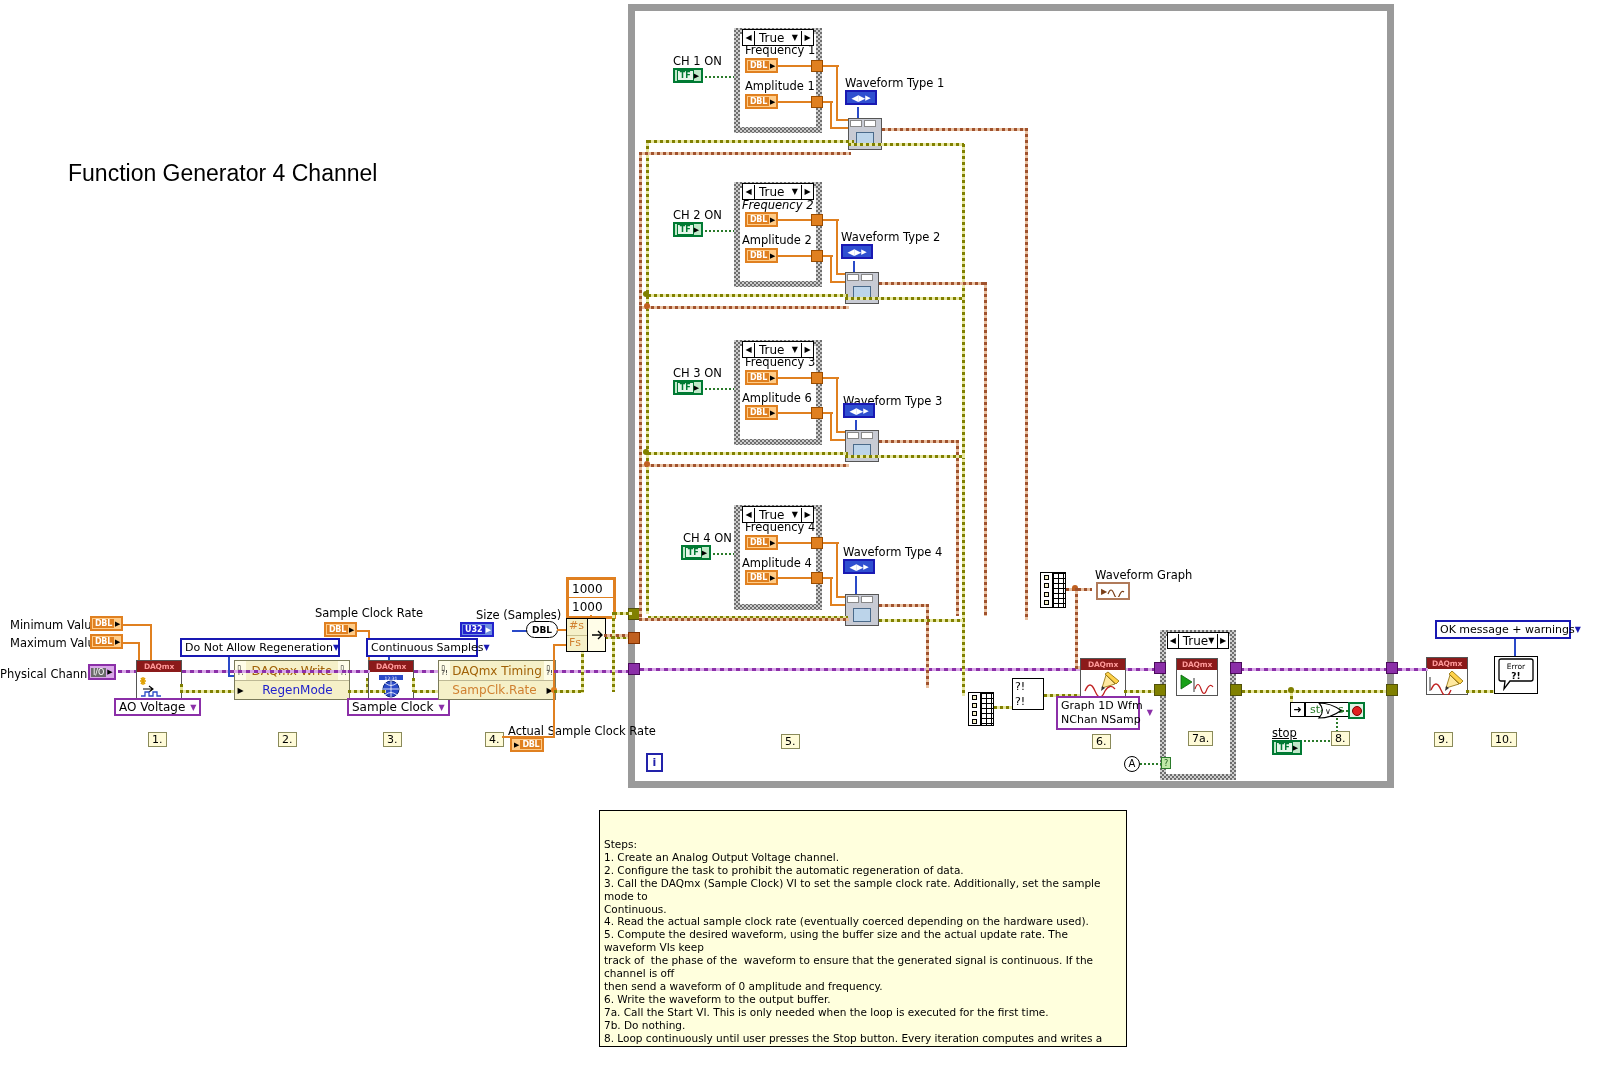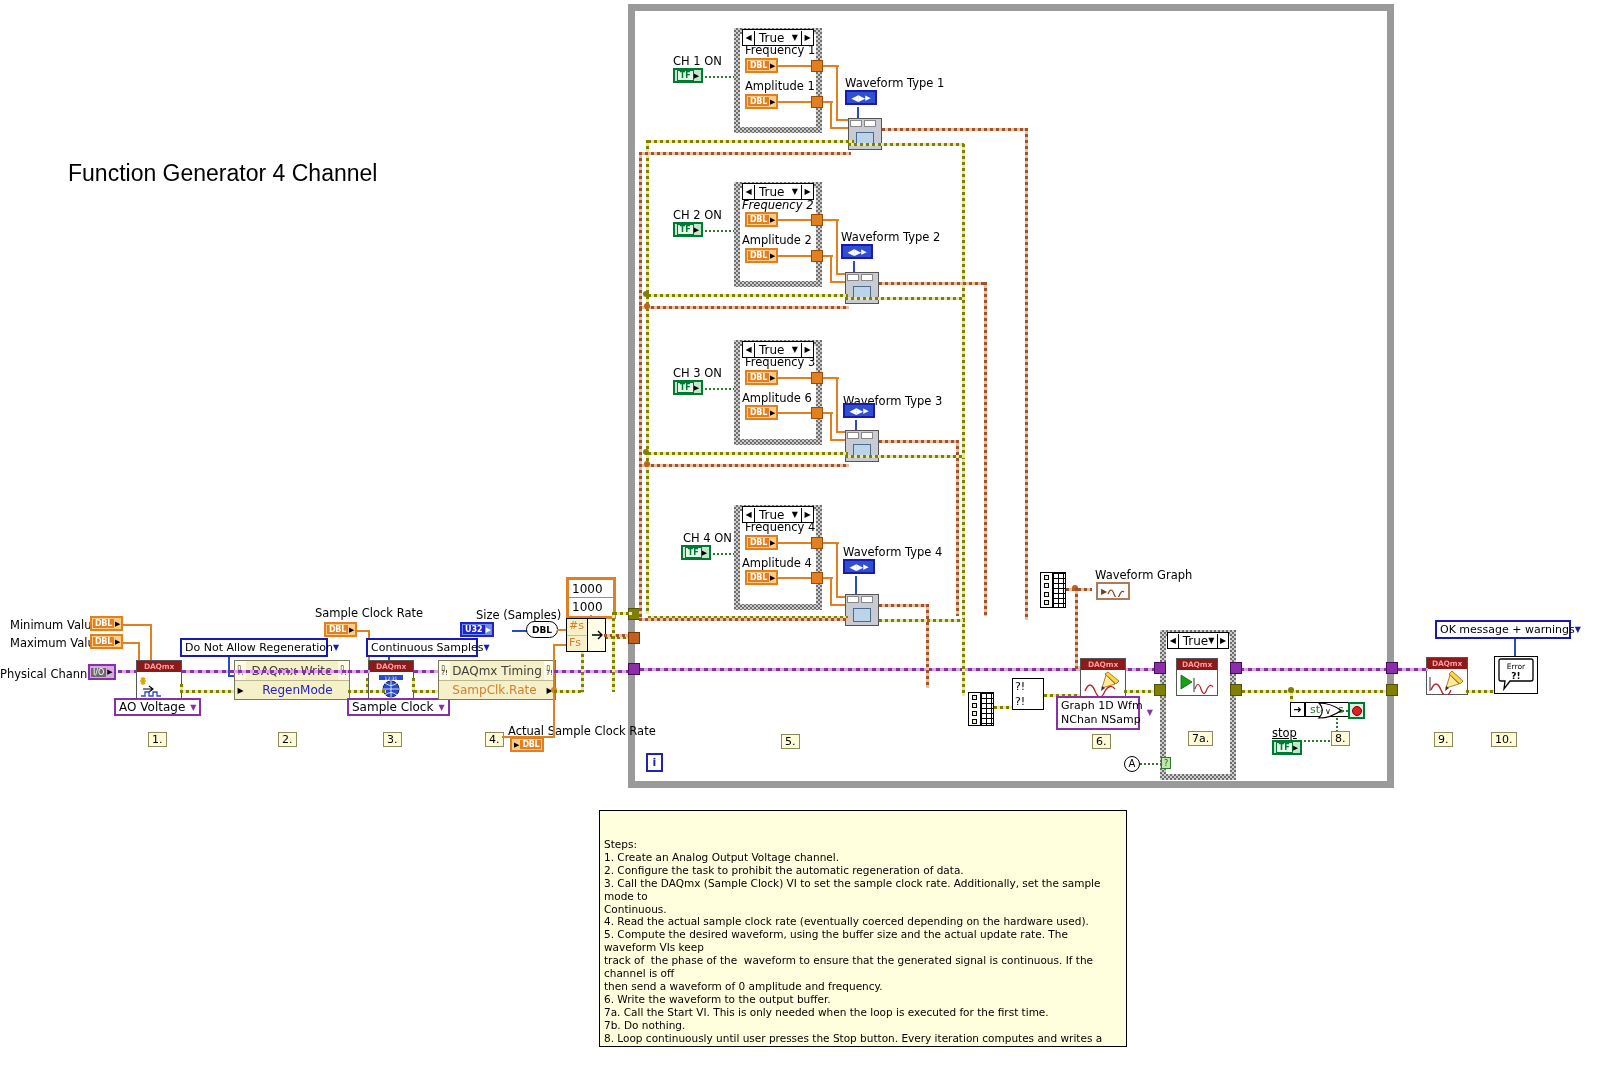--- a/index.html
+++ b/index.html
@@ -86,21 +86,21 @@
                    font-weight:bold; text-align:center; line-height:11px; letter-spacing:-0.2px; }
   .daqmx-sq .body { height:28px; display:flex; align-items:center; justify-content:center; }
 
   .expnode { border:1px solid #7a7a5a; background:#f5f0c8; }
   .expnode .r1 { display:flex; align-items:center; height:20px;
                  border-bottom:1px solid #bdb894; }
   .expnode .r2 { display:flex; align-items:center; height:18px; }
   .expnode .pin { width:11px; height:100%; background:#fffde8;
                   display:flex; flex-direction:column; align-items:center;
                   justify-content:center; font-size:7px; color:#000; line-height:5px; }
-  .expnode .ttl { flex:1; text-align:center; font-size:13px; color:#404040; }
+  .expnode .ttl { flex:1; text-align:center; font-size:13px; color:#a16207; }
   .expnode .sub { flex:1; text-align:center; font-size:13px; color:#d08030; }
   .expnode .sub-b { flex:1; text-align:center; font-size:13px; color:#2222cc; }
 
   
   .case { border:6px solid transparent; background:#fff;
           background-image:
             repeating-conic-gradient(#6e6e6e 0% 25%, #cfcfcf 0% 50%);
           background-size:4px 4px; background-clip:border-box; }
   .case-in { background:#ffffff; width:100%; height:100%; position:relative; }
   .case-sel { position:absolute; height:17px; border:1px solid #000; background:#fff;
@@ -233,21 +233,21 @@
 <div class="abs ring-v" style="left:114px;top:698px;">
   <span>AO Voltage</span>
     <span class="cv">▼</span>
 </div>
 <div class="abs stepn" style="left:148px;top:732px;">1.</div>
 
 <div class="w w-task" style="left:182px;top:670px;width:50px;"></div>
 <div class="w w-errv" style="left:180px;top:684px;height:8px;"></div>
 <div class="w w-err" style="left:180px;top:690px;width:56px;"></div>
 
-<div class="abs ring" style="left:180px;top:638px;width:148px;">
+<div class="abs ring" style="left:180px;top:638px;width:160px;">
   <span style="font-size:11px;">Do Not Allow Regeneration</span>
     <span class="cv" style="margin-left:auto;">▼</span>
 </div>
 <div class="w w-bluv" style="left:228px;top:657px;height:20px;"></div>
 <div class="w w-blu" style="left:228px;top:675px;width:8px;"></div>
 
 <div class="abs expnode" style="left:234px;top:660px;width:116px;">
   <div class="r1">
     <span class="pin">▯<br>?!</span>
     <span class="ttl" style="font-size:12px;">DAQmx Write</span>

